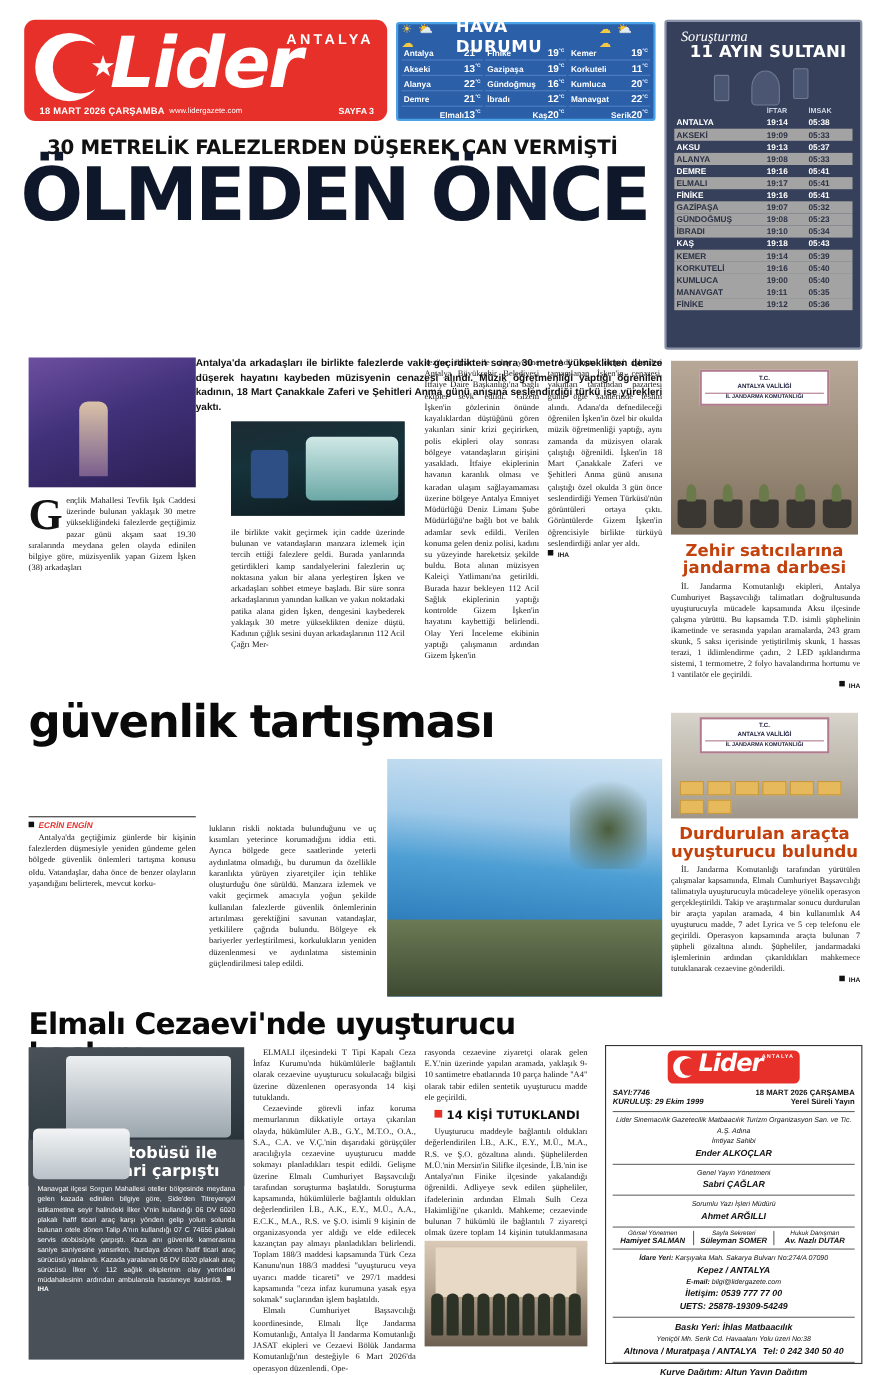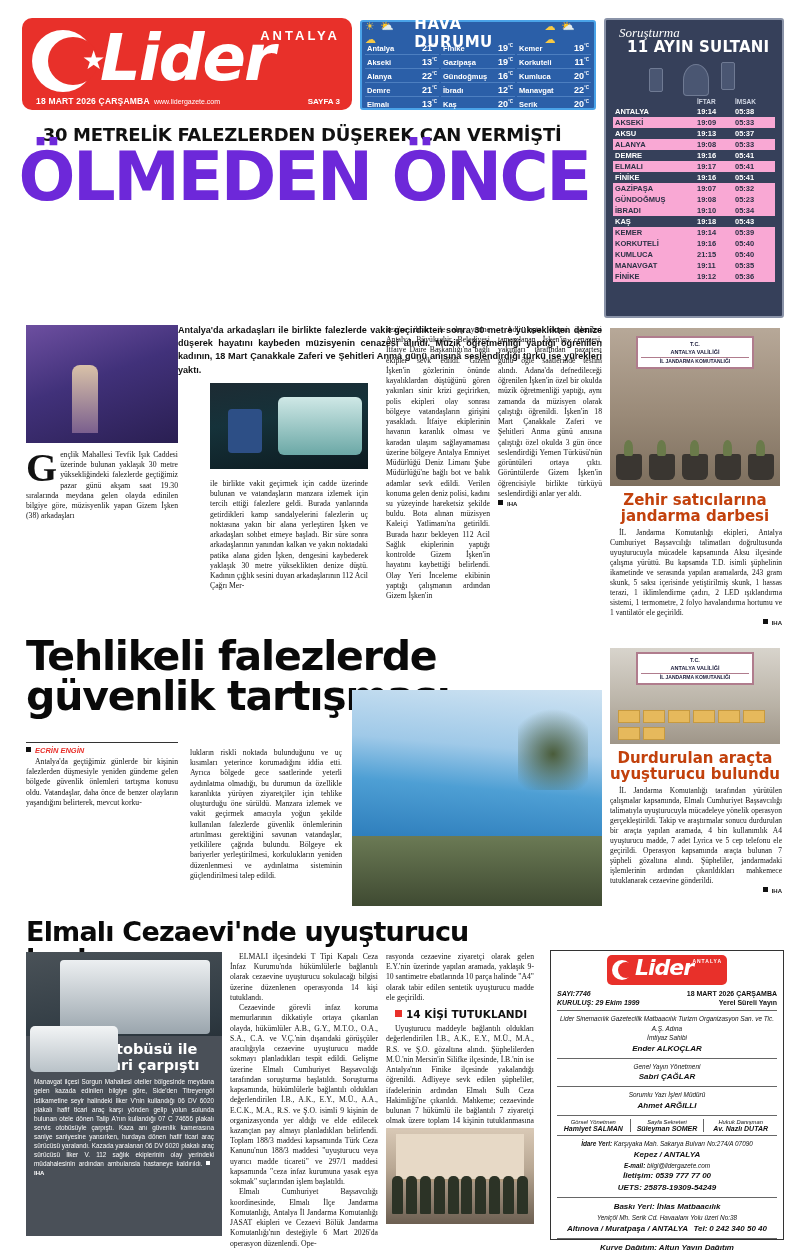--- a/index.html
+++ b/index.html
@@ -66,21 +66,21 @@
     font-size: 15px; letter-spacing: .5px; height: 17px;
   }
   .wicons { font-size: 11px; letter-spacing: 1px; color: #f6c945; }
   .weather-cols { display: flex; gap: 2px; }
   .wcol { flex: 1; display: flex; flex-direction: column; }
   .wrow {
     display: flex; justify-content: space-between; align-items: baseline;
     color: #fff; font-family: "Liberation Sans", sans-serif; font-size: 7.5px;
     font-weight: bold; border-bottom: 1px solid #4d7fc0; padding: 1.5px 2px;
   }
-  .wrow:last-child { border-bottom: none; }
+  .wrow:last-child { border-bottom: none; justify-content: flex-end; }
   .wtemp { font-size: 9px; }
   .wtemp sup { font-size: 4.5px; }
 
   
   .prayer {
     position: absolute; left: 604px; top: 18px; width: 180px; height: 300px;
     background: #36405a; border: 2px solid #8a93a8; border-radius: 3px;
     padding: 5px 7px; overflow: hidden;
   }
   .prayer-script {
@@ -105,35 +105,35 @@
     display: flex; color: #cfd5e2; font-family: "Liberation Sans", sans-serif;
     font-size: 6.5px; font-weight: bold; padding: 0 2px 1px 2px;
   }
   .prayer-hdr .c1 { flex: 1; }
   .prayer-hdr .c2 { width: 38px; text-align: left; }
   .prayer-hdr .c3 { width: 38px; text-align: left; }
   .prow {
     display: flex; font-family: "Liberation Sans", sans-serif; font-size: 7.5px;
     font-weight: bold; color: #ffffff; padding: 1px 2px;
   }
-  .prow.alt { background: #f9a8d4; color: #2b3145; }
+  .prow.alt { background: #a3a3a3; color: #2b3145; }
   .prow .c1 { flex: 1; }
   .prow .c2 { width: 38px; }
   .prow .c3 { width: 38px; }
 
   
   .kicker {
     position: absolute; left: 0; top: 124px; width: 604px; text-align: center;
     font-family: "DejaVu Sans", sans-serif; font-weight: bold; font-size: 18px;
     color: #111; letter-spacing: -.3px;
   }
   .mainhead {
     position: absolute; left: 0; top: 146px; width: 608px; text-align: center;
     font-family: "DejaVu Sans", sans-serif; font-weight: bold;
-    font-size: 67px; line-height: .93; color: #6d28d9; letter-spacing: -2.5px;
+    font-size: 67px; line-height: .93; color: #0f172a; letter-spacing: -2.5px;
   }
 
   
   .lead {
     position: absolute; left: 178px; top: 324px; width: 424px;
     font-family: "Liberation Sans", sans-serif; font-size: 9.1px;
     line-height: 1.45; color: #111; text-align: justify; font-weight: 600;
   }
 
   
@@ -489,21 +489,21 @@
         <span class="c2">19:14</span>
         <span class="c3">05:39</span>
       </div>
     <div class="prow alt">
         <span class="c1">KORKUTELİ</span>
         <span class="c2">19:16</span>
         <span class="c3">05:40</span>
       </div>
     <div class="prow alt">
         <span class="c1">KUMLUCA</span>
-        <span class="c2">21:15</span>
+        <span class="c2">19:00</span>
         <span class="c3">05:40</span>
       </div>
     <div class="prow alt">
         <span class="c1">MANAVGAT</span>
         <span class="c2">19:11</span>
         <span class="c3">05:35</span>
       </div>
     <div class="prow alt">
         <span class="c1">FİNİKE</span>
         <span class="c2">19:12</span>
@@ -572,21 +572,20 @@
         <div class="bill"></div>
     </div>
   </div>
   <div class="side-title st2">Durdurulan araçta uyuşturucu bulundu</div>
   <div class="side-body sb2">
     <p>İL Jandarma Komutanlığı tarafından yürütülen çalışmalar kapsamında, Elmalı Cumhuriyet Başsavcılığı talimatıyla uyuşturucuyla mücadeleye yönelik operasyon gerçekleştirildi. Takip ve araştırmalar sonucu durdurulan bir araçta yapılan aramada, 4 bin kullanımlık A4 uyuşturucu madde, 7 adet Lyrica ve 5 cep telefonu ele geçirildi. Operasyon kapsamında araçta bulunan 7 şüpheli gözaltına alındı. Şüpheliler, jandarmadaki işlemlerinin ardından çıkarıldıkları mahkemece tutuklanarak cezaevine gönderildi.</p>
     <p class="noind" style="text-align:right;"><span class="redsq" style="width:5px;height:5px;background:#111;"></span><span class="iha">IHA</span></p>
   </div>
 
   <div class="head2">
-    <div>Tehlikeli falezlerde</div>
     <div>güvenlik tartışması</div>
   </div>
   <div class="photo photo-cliff"></div>
   <div class="byline">
     <span class="redsq" style="width:5px;height:5px;background:#111;"></span><span>ECRİN ENGİN</span>
   </div>
   <div class="col c2a">
     <p>Antalya'da geçtiğimiz günlerde bir kişinin falezlerden düşmesiyle yeniden gündeme gelen bölgede güvenlik önlemleri tartışma konusu oldu. Vatandaşlar, daha önce de benzer olayların yaşandığını belirterek, mevcut korku-</p>
   </div>
   <div class="col c2b">

